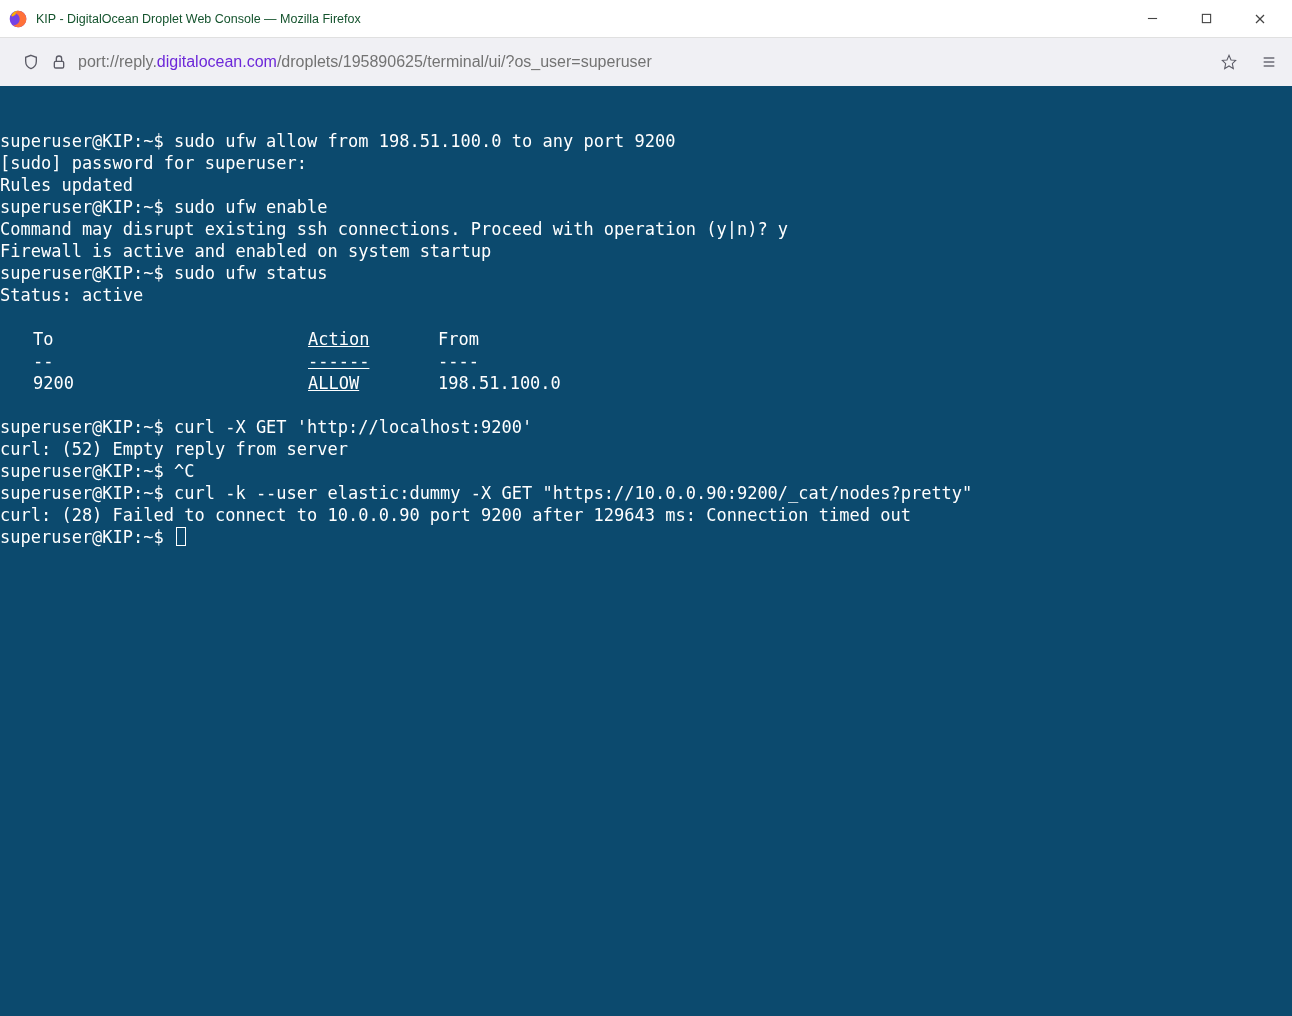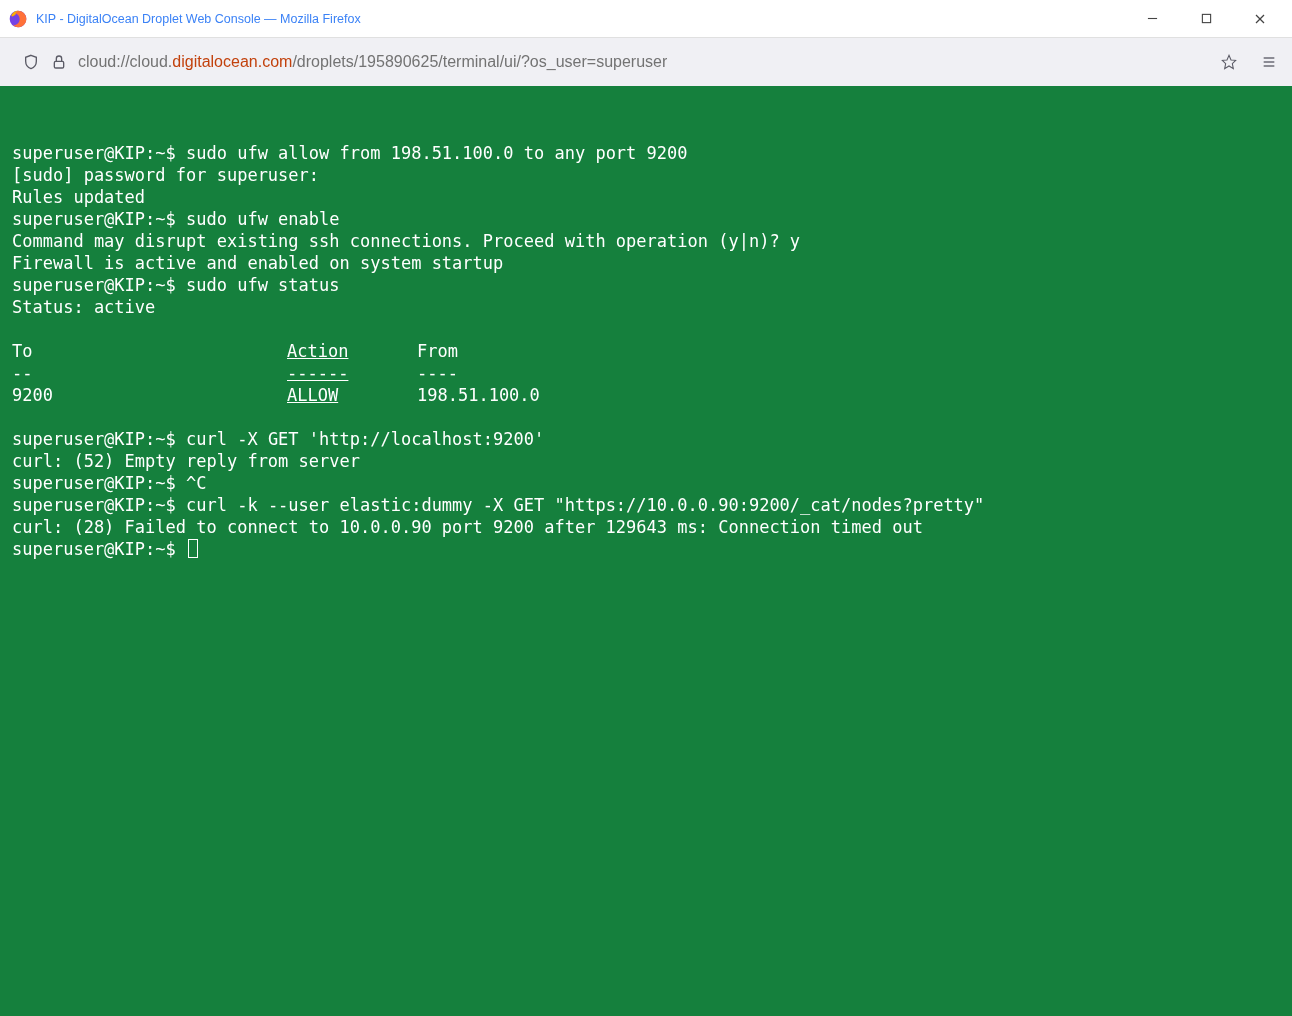--- a/index.html
+++ b/index.html
@@ -23,21 +23,21 @@
       height: 20px;
       margin-right: 8px;
       display: inline-flex;
       align-items: center;
       justify-content: center;
     }
     .firefox-logo svg { width: 20px; height: 20px; }
     .title-text {
       flex: 1;
       font-size: 12.5px;
-      color: #3b82f6;
+      color: #14532d;
     }
     .winctrl {
       display: flex;
       gap: 22px;
       margin-right: 8px;
     }
     .winctrl .wbtn {
       width: 32px;
       height: 28px;
       display: flex;
@@ -74,51 +74,51 @@
       color: #5b5b66;
       cursor: pointer;
     }
     .ub-icon svg { width: 16px; height: 16px; }
     .url-text {
       font-size: 16px;
       color: #737373;
       white-space: nowrap;
       overflow: hidden;
     }
-    .url-text .host-bold { color: #c2410c; }
+    .url-text .host-bold { color: #6d28d9; }
     .right-icons {
       display: flex;
       align-items: center;
       gap: 22px;
       margin-left: 12px;
     }
     .terminal {
       width: 100%;
       height: calc(1016px - 38px - 48px);
-      background: #15803d;
+      background: #0c4a6e;
       color: #ffffff;
       font-family: "Consolas", "DejaVu Sans Mono", monospace;
       font-size: 17px;
       line-height: 22px;
-      padding: 12px;
+      padding: 0;
       overflow: hidden;
       white-space: pre;
     }
     .term-line { white-space: pre; }
     .term-line span { white-space: pre; }
     .prompt-line { display: flex; }
     .cursor-block {
       display: inline-block;
       width: 10px;
       height: 19px;
       border: 1px solid #ffffff;
       margin-top: 1px;
       margin-left: 2px;
     }
-    .table-line { display: flex; }
+    .table-line { display: flex; margin-left: 33px; }
     .col-to { width: 275px; }
     .col-action { width: 130px; text-decoration: underline; }
     .col-from { }
   </style>
 </head>
 <body>
 
 <div class="titlebar">
   <span class="firefox-logo">
     <svg viewBox="0 0 24 24">
@@ -155,21 +155,21 @@
           <path d="M12 2l8 3v6c0 5-3.5 9.5-8 11-4.5-1.5-8-6-8-11V5l8-3z"></path>
         </svg>
     </span>
     <span class="ub-icon">
       <svg viewBox="0 0 24 24" fill="none" stroke="currentColor" stroke-width="2">
           <rect x="5" y="11" width="14" height="10" rx="2"></rect>
           <path d="M8 11V7a4 4 0 118 0v4"></path>
         </svg>
     </span>
     <div class="url-text">
-      <span>cloud://</span><span>cloud.</span><span class="host-bold">digitalocean.com</span><span>/droplets/195890625/terminal/ui/?os_user=superuser</span>
+      <span>port://</span><span>reply.</span><span class="host-bold">digitalocean.com</span><span>/droplets/195890625/terminal/ui/?os_user=superuser</span>
     </div>
   </div>
   <div class="right-icons">
     <span class="ub-icon">
       <svg viewBox="0 0 24 24" fill="none" stroke="currentColor" stroke-width="1.6">
           <polygon points="12,2 15,9 22,9.5 17,14.5 18.5,22 12,18 5.5,22 7,14.5 2,9.5 9,9"></polygon>
         </svg>
     </span>
     <span class="ub-icon">
       <svg viewBox="0 0 24 24" fill="none" stroke="currentColor" stroke-width="2">

